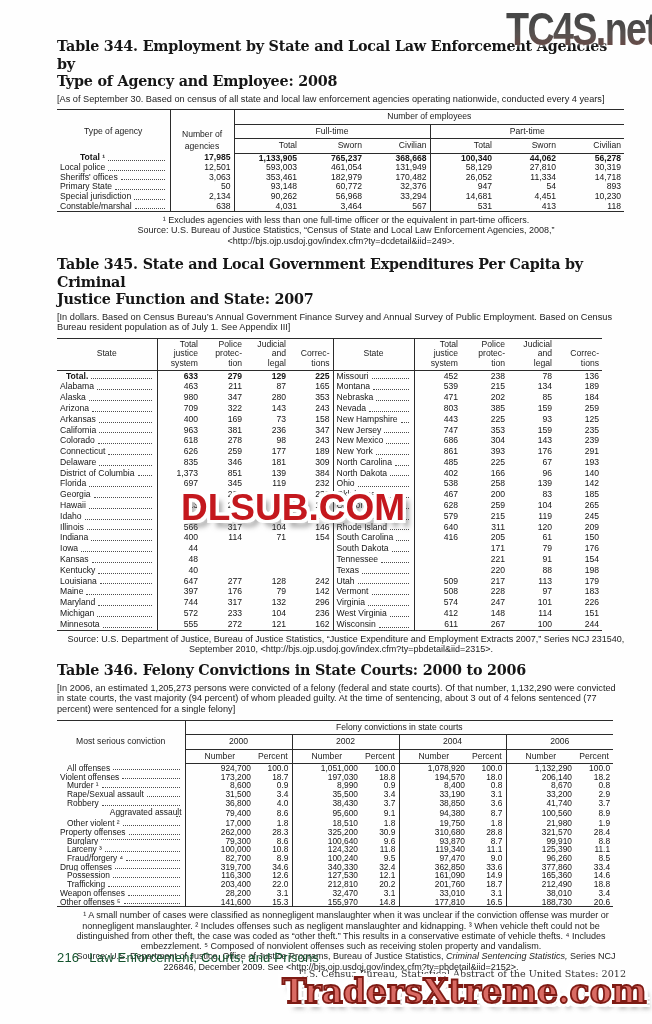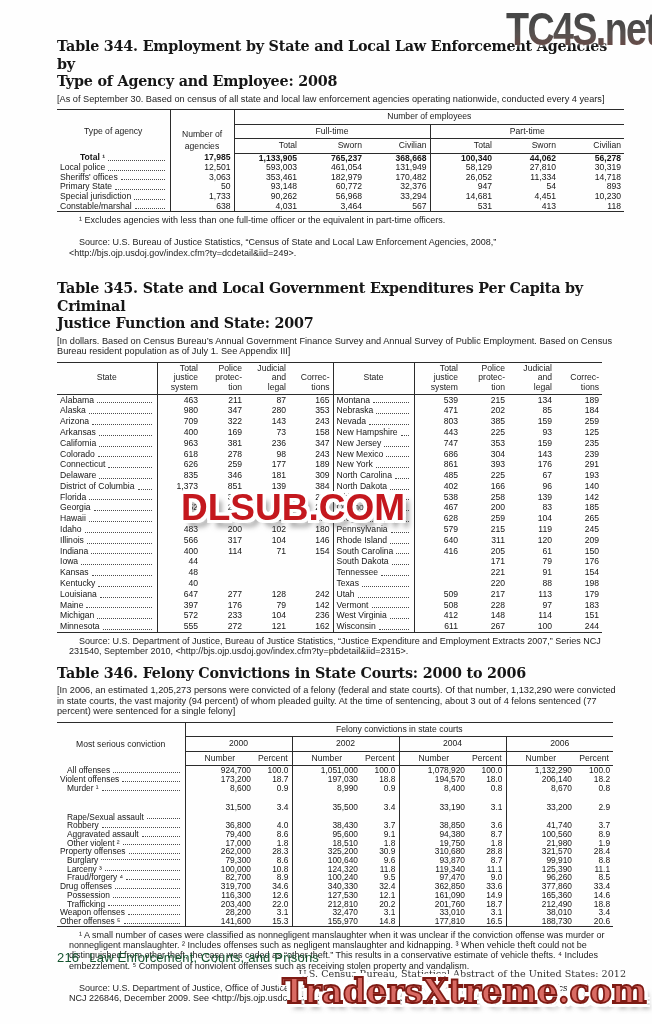--- a/index.html
+++ b/index.html
@@ -38,21 +38,21 @@
   #t344 thead th{line-height:11.5px;margin-top:29px;}
   
   #t345{width:545px;}
   #t345 tbody td{line-height:10.8px;}
   #t345 thead th{line-height:9.6px;}
   
   #t346{width:556px;}
   #t346 tbody td{line-height:8.7px;font-size:8.4px;}
   #t346 thead th{line-height:11.5px;}
 
-  .footnote, .source{font-size:9.0px;line-height:10.3px;color:#222;text-indent:10px;margin:12px;}
+  .footnote, .source{font-size:9.0px;line-height:10.3px;color:#222;text-indent:10px;margin:0;text-align:center;}
   .fs-block{margin-top:3px;margin-bottom:0;}
   .src-italic{font-style:italic;}
   .gap10{height:10px;} .gap8{height:8px;}
 
   
   .footer-left{position:absolute;left:57px;top:950px;font-size:13px;color:#14532d;
                letter-spacing:0.2px;}
   .footer-left .pgnum{margin-right:10px;}
   .footer-right{position:absolute;right:26px;top:968px;font-family:"DejaVu Serif","Liberation Serif",serif;
                 font-size:9.6px;color:#333;}
@@ -177,21 +177,21 @@
             <td class="num">54</td>
             <td class="num">893</td>
           </tr>
           <tr>
             <td class="stub vr">
               <span class="sf">
                 <span class="lbl">Special jurisdiction</span>
                 <span class="lead"></span>
               </span>
             </td>
-            <td class="num vr">1,733</td>
+            <td class="num vr">2,134</td>
             <td class="num">90,262</td>
             <td class="num">56,968</td>
             <td class="num vr">33,294</td>
             <td class="num">14,681</td>
             <td class="num">4,451</td>
             <td class="num">10,230</td>
           </tr>
           <tr>
             <td class="stub vr">
               <span class="sf">
@@ -254,20 +254,42 @@
 tion</th>
           <th class="thr vb pre">Judicial
 and
 legal</th>
           <th class="thr vb pre">Correc-
 tions</th>
         </tr>
       </thead>
       <tbody id="t345-body">
           <tr>
+            <td class="stub vr b" style="font-weight: bold;">
+              <span class="sf" style="padding-left: 6px;">
+                <span class="lbl">Total.</span>
+                <span class="lead"></span>
+              </span>
+            </td>
+            <td class="num b" style="font-weight: bold;">633</td>
+            <td class="num b" style="font-weight: bold;">279</td>
+            <td class="num b" style="font-weight: bold;">129</td>
+            <td class="num vr b" style="font-weight: bold;">225</td>
+            <td class="stub vr">
+              <span class="sf">
+                <span class="lbl">Missouri</span>
+                <span class="lead"></span>
+              </span>
+            </td>
+            <td class="num">452</td>
+            <td class="num">238</td>
+            <td class="num">78</td>
+            <td class="num">136</td>
+          </tr>
+          <tr>
             <td class="stub vr">
               <span class="sf">
                 <span class="lbl">Alabama</span>
                 <span class="lead"></span>
               </span>
             </td>
             <td class="num">463</td>
             <td class="num">211</td>
             <td class="num">87</td>
             <td class="num vr">165</td>
@@ -692,20 +714,42 @@
             <td class="stub vr">
               <span class="sf">
                 <span class="lbl">Vermont</span>
                 <span class="lead"></span>
               </span>
             </td>
             <td class="num">508</td>
             <td class="num">228</td>
             <td class="num">97</td>
             <td class="num">183</td>
+          </tr>
+          <tr>
+            <td class="stub vr">
+              <span class="sf">
+                <span class="lbl">Maryland</span>
+                <span class="lead"></span>
+              </span>
+            </td>
+            <td class="num">744</td>
+            <td class="num">317</td>
+            <td class="num">132</td>
+            <td class="num vr">296</td>
+            <td class="stub vr">
+              <span class="sf">
+                <span class="lbl">Virginia</span>
+                <span class="lead"></span>
+              </span>
+            </td>
+            <td class="num">574</td>
+            <td class="num">247</td>
+            <td class="num">101</td>
+            <td class="num">226</td>
           </tr>
           <tr>
             <td class="stub vr">
               <span class="sf">
                 <span class="lbl">Michigan</span>
                 <span class="lead"></span>
               </span>
             </td>
             <td class="num">572</td>
             <td class="num">233</td>
@@ -832,21 +876,21 @@
             <td class="num vr">0.9</td>
             <td class="num">8,990</td>
             <td class="num vr">0.9</td>
             <td class="num">8,400</td>
             <td class="num vr">0.8</td>
             <td class="num">8,670</td>
             <td class="num">0.8</td>
           </tr>
           <tr>
             <td class="stub vr">
-              <span class="sf" style="padding-left: 7px; margin-top: 20px;">
+              <span class="sf" style="padding-left: 7px;">
                 <span class="lbl">Rape/Sexual assault</span>
                 <span class="lead"></span>
               </span>
             </td>
             <td class="num">31,500</td>
             <td class="num vr">3.4</td>
             <td class="num">35,500</td>
             <td class="num vr">3.4</td>
             <td class="num">33,190</td>
             <td class="num vr">3.1</td>
@@ -864,21 +908,21 @@
             <td class="num vr">4.0</td>
             <td class="num">38,430</td>
             <td class="num vr">3.7</td>
             <td class="num">38,850</td>
             <td class="num vr">3.6</td>
             <td class="num">41,740</td>
             <td class="num">3.7</td>
           </tr>
           <tr>
             <td class="stub vr">
-              <span class="sf" style="padding-left: 7px;">
+              <span class="sf" style="padding-left: 7px; flex-direction: column;">
                 <span class="lbl">Aggravated assault</span>
                 <span class="lead"></span>
               </span>
             </td>
             <td class="num">79,400</td>
             <td class="num vr">8.6</td>
             <td class="num">95,600</td>
             <td class="num vr">9.1</td>
             <td class="num">94,380</td>
             <td class="num vr">8.7</td>

